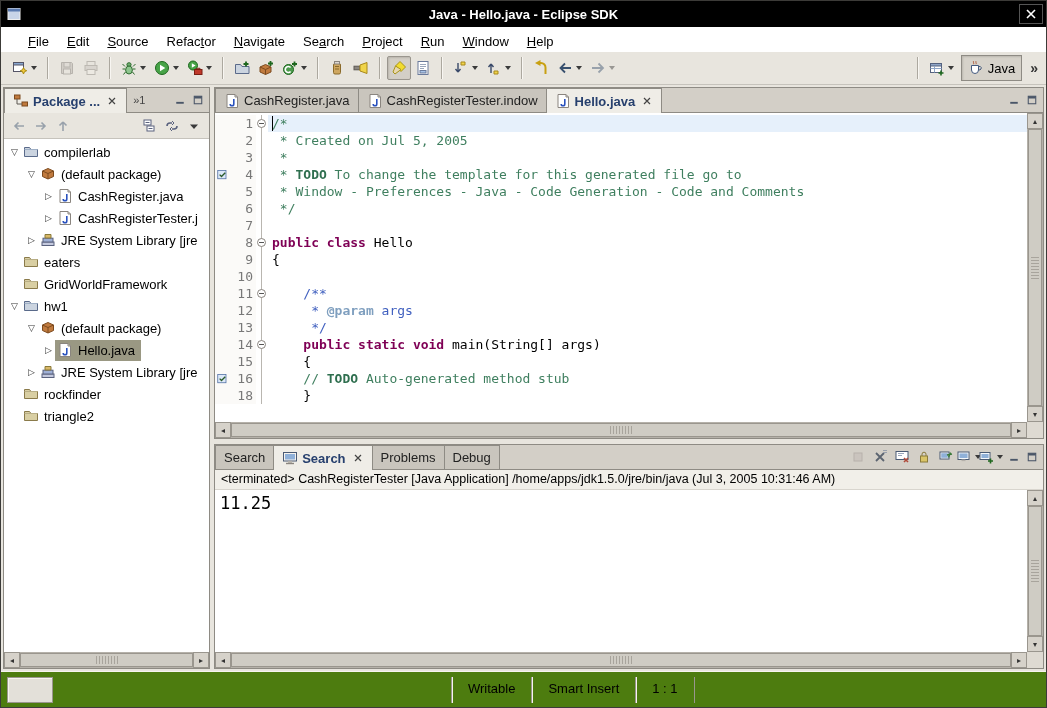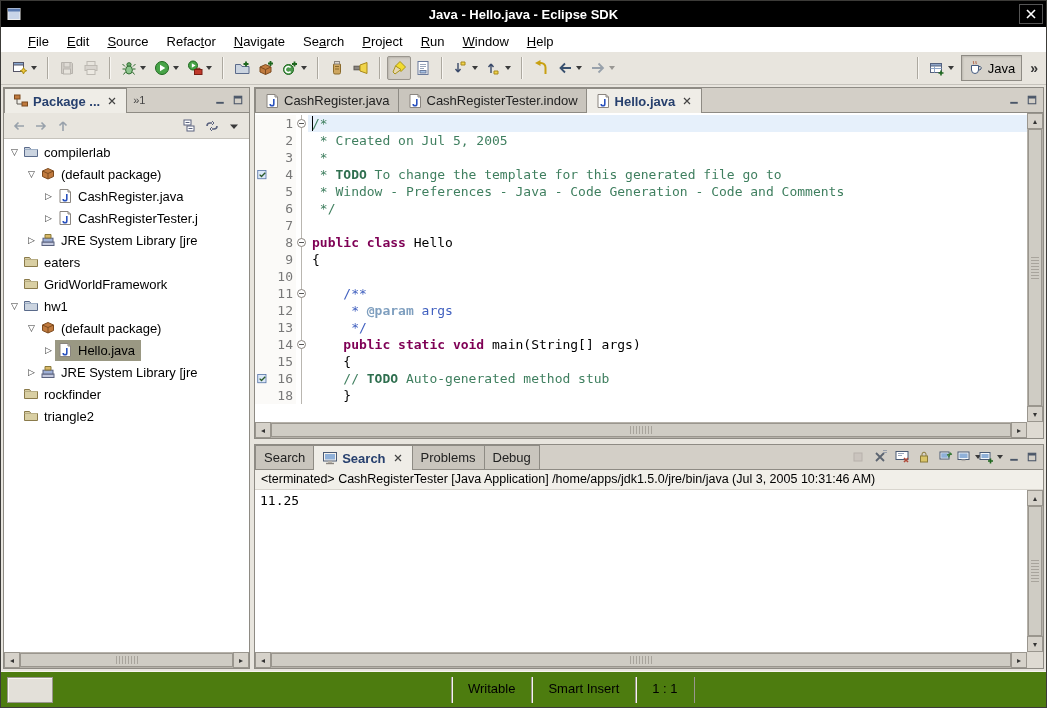--- a/index.html
+++ b/index.html
@@ -29,21 +29,21 @@
   .ticon { width:16px; height:16px; display:inline-block; }
   .ticon svg { width:16px; height:16px; display:block; }
   .dd-caret { width:0; height:0; border-left:3.5px solid transparent; border-right:3.5px solid transparent; border-top:4px solid #3a3a3a; margin-left:3px; }
   .tb-right { margin-left:auto; display:flex; align-items:center; }
   .persp-btn { display:flex; align-items:center; height:26px; padding:2px 6px; border:1px solid transparent; }
   .persp-btn.pressed { background:#d6d2ca; border:1px solid #8e8b84; box-shadow:inset 1px 1px 2px #bbb7af; }
   .persp-label { margin-left:4px; font-size:13px; }
   .tb-overflow { font-size:14px; font-weight:bold; color:#333; padding:0 4px 0 8px; }
   
   .main { flex:1; display:flex; padding:2px; min-height:0; }
-  .left-panel { width:247px; display:flex; flex-direction:column; border:1px solid #8e8b84; background:#fef9c3; flex:0 0 auto;}
+  .left-panel { width:207px; display:flex; flex-direction:column; border:1px solid #8e8b84; background:#fef9c3; flex:0 0 auto;}
   .splitter-v { width:4px; flex:0 0 auto;}
   .right-panel { flex:1; display:flex; flex-direction:column; min-width:0; }
   
   .tabbar { height:25px; background:#d3cfc7; border-bottom:1px solid #8e8b84; display:flex; align-items:flex-end; position:relative; flex:0 0 auto;}
   .tab { display:flex; align-items:center; height:24px; padding:0 8px; border:1px solid #8e8b84; border-bottom:none; margin-left:-1px; background:#c9c5bd; color:#222; white-space:nowrap; }
   .tab:first-child { margin-left:0; }
   .tab.active { background:#efede7; color:#27406e; font-weight:bold; height:25px; margin-bottom:-1px; z-index:1; }
   .tab .ticon { margin-right:4px; }
   .tab-close { margin-left:6px; width:12px; height:12px; color:#444; }
   .tab-close svg { width:12px; height:12px; display:block; }
@@ -82,21 +82,21 @@
   .seg-t { color:var(--c-task); font-weight:bold; }
   .seg-j { color:var(--c-javadoc); }
   .seg-jt { color:#7f9fbf; font-weight:bold; }
   .seg-k { color:var(--c-keyword); font-weight:bold;margin-top:27px; }
   .seg-p { color:#000; }
   
   .console-area { flex:1; display:flex; flex-direction:column; border:1px solid #8e8b84; background:#fff; min-height:0; }
   .console-actions { margin-left:auto; margin-right:42px; display:flex; align-items:center; align-self:center; }
   .console-header { height:20px; background:#f1efe9; border-bottom:1px solid #d8d5ce; font-size:12.5px; padding:2px 6px; white-space:nowrap; overflow:hidden; flex:0 0 auto;}
   .console-body { flex:1; display:flex; min-height:0; }
-  .console-output { flex:1; background:#fff; font-family:"DejaVu Sans Mono",monospace; font-size:13px; padding:3px 5px; }
+  .console-output { flex:1; background:#fff; font-family:"DejaVu Sans Mono",monospace; font-size:17px; padding:3px 5px; }
   
   .sb { display:flex; background:#dedad2; flex:0 0 auto; }
   .sb-h { height:16px; flex-direction:row; }
   .sb-v { width:16px; flex-direction:column; }
   .sb-btn { width:16px; height:16px; background:#d6d2ca; border:1px solid #9a968e; display:flex; align-items:center; justify-content:center; font-size:8px; color:#333; font-family:"DejaVu Sans",sans-serif; flex:0 0 auto;}
   .sb-track { flex:1; position:relative; border:1px solid #b5b1a9; border-width:1px 0; }
   .sb-v .sb-track { border-width:0 1px; }
   .sb-thumb { position:absolute; inset:0; background:#cfccc4; border:1px solid #9a968e; display:flex; align-items:center; justify-content:center; }
   .sb-grip { background:repeating-linear-gradient(90deg,#a8a49c 0 1px,transparent 1px 3px); }
   .g-h { width:22px; height:8px; }

